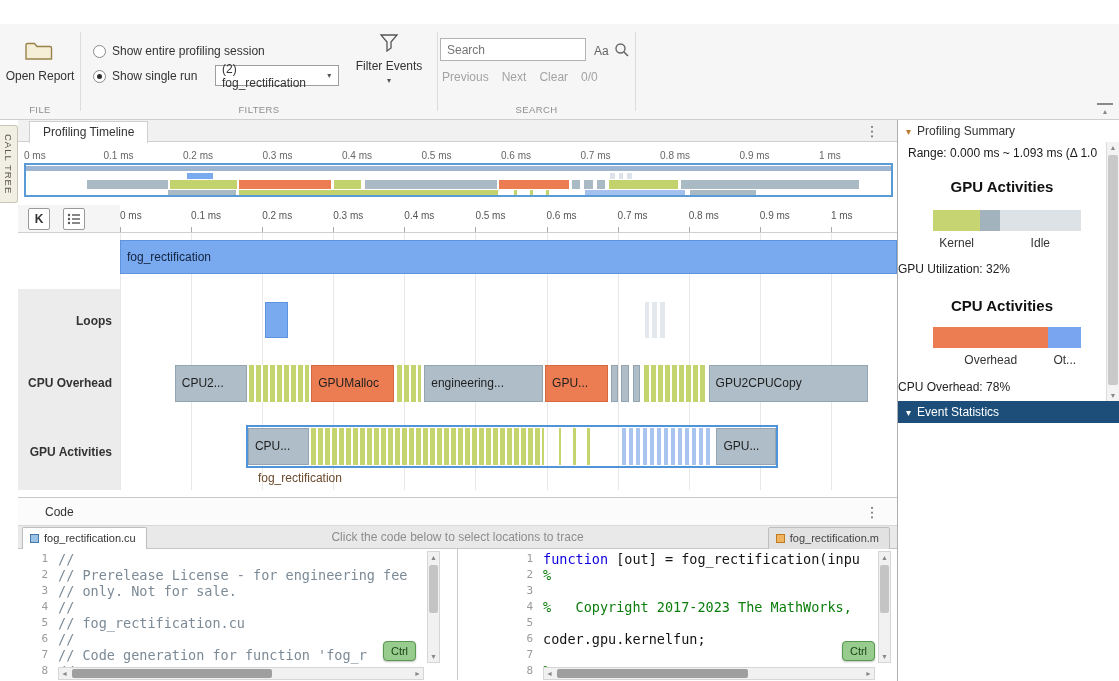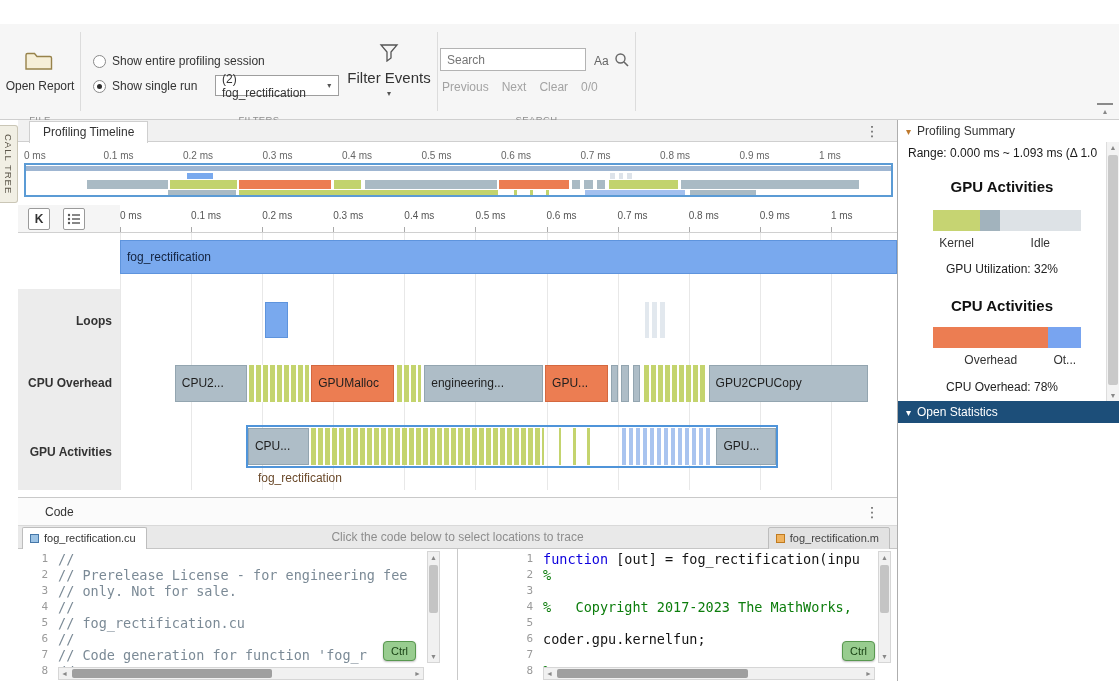--- a/index.html
+++ b/index.html
@@ -6,32 +6,32 @@
 html,body{width:1119px;height:681px;overflow:hidden;background:#fff;font-family:"Liberation Sans",sans-serif}
 #page{position:relative;width:1119px;height:681px}
 
 
 #titlebar{position:absolute;left:0;top:0;width:1119px;height:24px;background:#0d3a5f}
 .title-tab{position:absolute;left:0;top:0;width:118px;height:24px;background:#f2f2f2;color:#1c1c1c;font-size:11px;letter-spacing:.3px;display:flex;align-items:center;justify-content:center}
 .help-btn{position:absolute;right:14px;top:4px;width:17px;height:17px;border-radius:50%;background:#42a0dd;color:#fff;font-size:11px;font-weight:bold;display:flex;align-items:center;justify-content:center}
 
 
 #toolbar{position:absolute;left:0;top:24px;width:1119px;height:96px;background:#f6f6f6;border-bottom:1px solid #cfcfcf}
-.tb-group{position:absolute;top:10px;height:96px}
+.tb-group{position:absolute;top:0;height:96px}
 .tb-sep{position:absolute;top:8px;bottom:8px;width:1px;background:#dcdcdc}
 .tb-caption{position:absolute;bottom:5px;width:100%;text-align:center;font-size:9.5px;color:#8f8f8f;letter-spacing:.4px}
 .open-icon{position:absolute;left:24px;top:16px}
 .open-label{position:absolute;left:0;top:45px;width:100%;text-align:center;font-size:12px;color:#333}
 .radio-row{position:absolute;left:12px;height:14px;display:flex;align-items:center;gap:6px;font-size:12px;color:#333}
 .radio{width:13px;height:13px;border:1px solid #8a8a8a;border-radius:50%;background:#fff;position:relative;flex:none}
 .radio.sel::after{content:"";position:absolute;left:3px;top:3px;width:5px;height:5px;border-radius:50%;background:#2e2e2e}
 .run-select{position:absolute;left:134px;top:41px;width:124px;height:21px;border:1px solid #9e9e9e;background:#fff;font-size:12px;color:#333;display:flex;align-items:center;padding-left:6px}
 .run-select .caret{margin-left:auto;width:18px;text-align:center;color:#555;font-size:8px}
 .filter-events{position:absolute;left:258px;top:10px;width:100px;display:flex;flex-direction:column;align-items:center;gap:3px}
-.filter-events .fe-label{font-size:15px;color:#333}
+.filter-events .fe-label{font-size:12px;color:#333}
 .filter-events .caret{font-size:8px;color:#555}
 .search-input{position:absolute;left:2px;top:14px;width:146px;height:23px;border:1px solid #b3b3b3;font-size:12px;padding:0 6px;color:#333;font-family:"Liberation Sans",sans-serif;background:#fff}
 .aa-btn{position:absolute;left:156px;top:20px;font-size:12px;color:#666}
 .mag-btn{position:absolute;left:176px;top:18px}
 .search-nav{position:absolute;left:4px;top:46px;display:flex;gap:13px;font-size:12px;color:#a3a3a3}
 .collapse-btn{position:absolute;right:6px;top:79px;width:16px;height:13px;color:#888;font-size:8px;display:flex;align-items:flex-end;justify-content:center;border-top:2px solid #8a8a8a}
 
 
 .call-tree{position:absolute;left:0;top:125px;width:18px;height:78px;background:#f1efe4;border:1px solid #cac6b6;border-left:none;border-radius:0 3px 3px 0;display:flex;align-items:center;justify-content:center}
 .call-tree span{writing-mode:vertical-lr;font-size:9.5px;color:#5d574a;letter-spacing:1px;white-space:nowrap}
@@ -108,21 +108,21 @@
 
 #rightpanel{position:absolute;left:897px;top:120px;width:222px;height:561px;border-left:1px solid #aeaeae;background:#fff}
 .summary{position:absolute;left:0;top:0;width:100%;height:281px}
 .sum-header{position:absolute;left:0;top:0;width:100%;height:22px;display:flex;align-items:center;gap:6px;padding-left:8px;font-size:12px;color:#333}
 .tri-orange{color:#bf7a2e;font-size:10px}
 .sum-range{position:absolute;left:10px;top:26px;font-size:12px;color:#1a1a1a;white-space:nowrap;width:197px;overflow:hidden}
 .sum-heading{position:absolute;left:0;width:208px;text-align:center;font-size:15px;font-weight:bold;color:#111}
 .sum-bar{position:absolute;left:35px;width:148px;height:21px;display:flex}
 .sum-bar i{height:100%;display:block}
 .sum-label{position:absolute;font-size:12px;color:#333;transform:translateX(-50%);white-space:nowrap}
-.sum-stat{position:absolute;left:0;width:208px;text-align:center;font-size:12px;color:#222}
+.sum-stat{position:absolute;left:0;width:208px;text-align:left;font-size:12px;color:#222}
 .sum-scroll{position:absolute;right:0;top:22px;width:13px;height:259px;background:#f3f3f3;border-left:1px solid #ddd}
 .sum-scroll .arr{position:absolute;left:0;width:100%;height:11px;font-size:7px;color:#888;display:flex;align-items:center;justify-content:center}
 .sum-scroll .arr.dn{bottom:0}
 .sum-scroll .thumb{position:absolute;left:1px;width:10px;top:13px;height:230px;background:#c9c9c9;border-radius:2px}
 .events-header{position:absolute;left:0;top:281px;width:100%;height:22px;background:#1c4e79;color:#fff;display:flex;align-items:center;gap:6px;padding-left:8px;font-size:12px}
 .tri-white{color:#fff;font-size:10px}
 .events-body{position:absolute;left:0;top:303px;bottom:0;width:100%}
 .events-placeholder{margin:104px auto 0;width:200px;text-align:center;font-size:15px;color:#9e9e9e;line-height:1.55}
 </style>
 </head>
@@ -439,17 +439,17 @@
         <div class="thumb"></div>
         <div class="arr dn">▼</div>
       </div>
     <div class="sum-label" style="left: 58.68px; top: 116px;">Kernel</div>
         <div class="sum-label" style="left: 142.3px; top: 116px;">Idle</div>
         <div class="sum-label" style="left: 92.72px; top: 233px;">Overhead</div>
         <div class="sum-label" style="left: 166.72px; top: 233px;">Ot...</div>
       </div>
     <div class="events-header">
       <span class="tri-white">▾</span>
-      <span>Open Statistics</span>
+      <span>Event Statistics</span>
     </div>
   </div>
 
 </div>
 
 </body></html>

